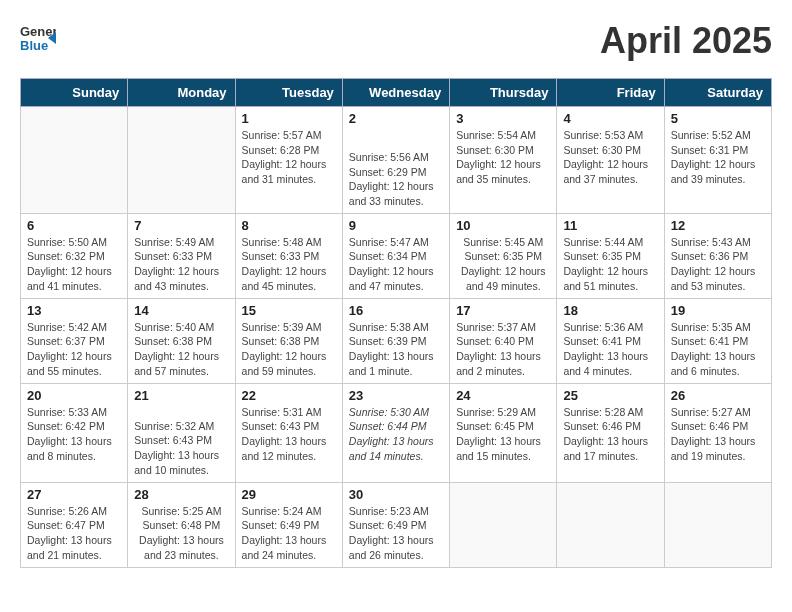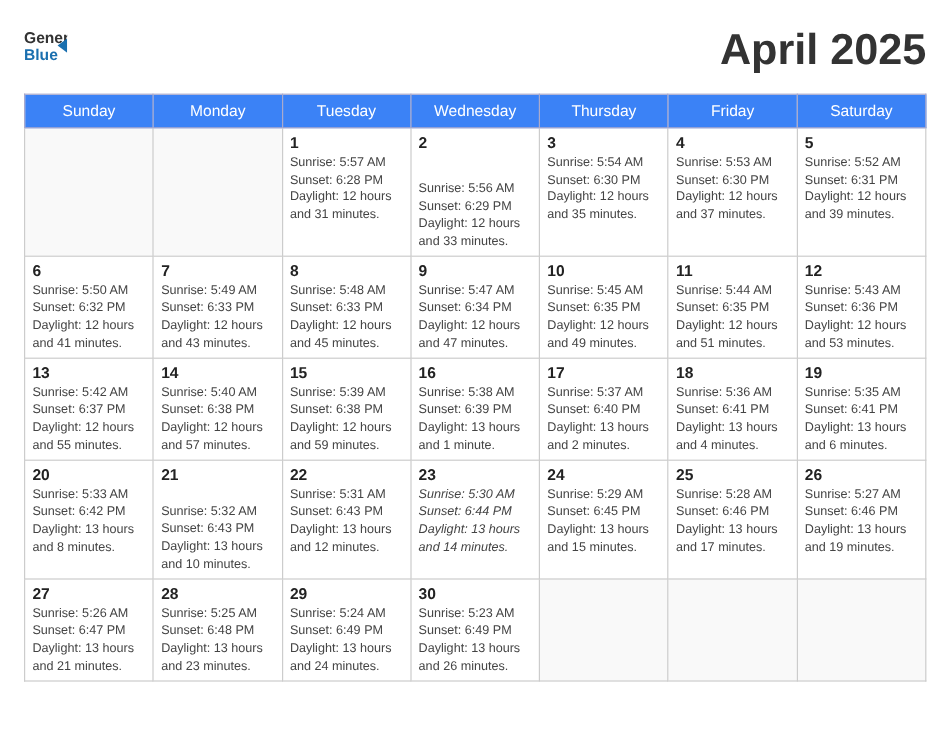--- a/index.html
+++ b/index.html
@@ -31,26 +31,26 @@
     .subtitle {
       font-size: 16px;
       color: #555;
     }
     .calendar {
       width: 100%;
       border-collapse: collapse;
       font-size: 11px;
     }
     .calendar th {
-      background-color: #3b82f6;
+      background-color: #0c4a6e;
       color: #fff;
-      text-align: center;
+      text-align: right;
       padding: 6px 8px;
       font-size: 13px;
-      font-weight: normal;
+      font-weight: bold;
       border: 1px solid #aac;
     }
     .calendar td {
       vertical-align: top;
       padding: 4px 6px;
       border: 1px solid #ccc;
       width: calc(100% / 7);
       min-height: 80px;
       background: #fff;
     }
@@ -158,21 +158,21 @@
 Daylight: 12 hours and 45 minutes.</div>
         </td>
         <td>
           <span class="day-number">9</span>
           <div class="day-detail" style="white-space: pre-line;">Sunrise: 5:47 AM
 Sunset: 6:34 PM
 Daylight: 12 hours and 47 minutes.</div>
         </td>
         <td>
           <span class="day-number">10</span>
-          <div class="day-detail" style="white-space: pre-line;">Sunrise: 5:45 AM
+          <div class="day-detail" style="white-space: pre-line; text-align: center;">Sunrise: 5:45 AM
 Sunset: 6:35 PM
 Daylight: 12 hours and 49 minutes.</div>
         </td>
         <td>
           <span class="day-number">11</span>
           <div class="day-detail" style="white-space: pre-line;">Sunrise: 5:44 AM
 Sunset: 6:35 PM
 Daylight: 12 hours and 51 minutes.</div>
         </td>
         <td>
@@ -272,21 +272,21 @@
       </tr>
       <tr class="week-row">
         <td>
           <span class="day-number">27</span>
           <div class="day-detail" style="white-space: pre-line;">Sunrise: 5:26 AM
 Sunset: 6:47 PM
 Daylight: 13 hours and 21 minutes.</div>
         </td>
         <td>
           <span class="day-number">28</span>
-          <div class="day-detail" style="white-space: pre-line;">Sunrise: 5:25 AM
+          <div class="day-detail" style="white-space: pre-line; text-align: center;">Sunrise: 5:25 AM
 Sunset: 6:48 PM
 Daylight: 13 hours and 23 minutes.</div>
         </td>
         <td>
           <span class="day-number">29</span>
           <div class="day-detail" style="white-space: pre-line;">Sunrise: 5:24 AM
 Sunset: 6:49 PM
 Daylight: 13 hours and 24 minutes.</div>
         </td>
         <td>

